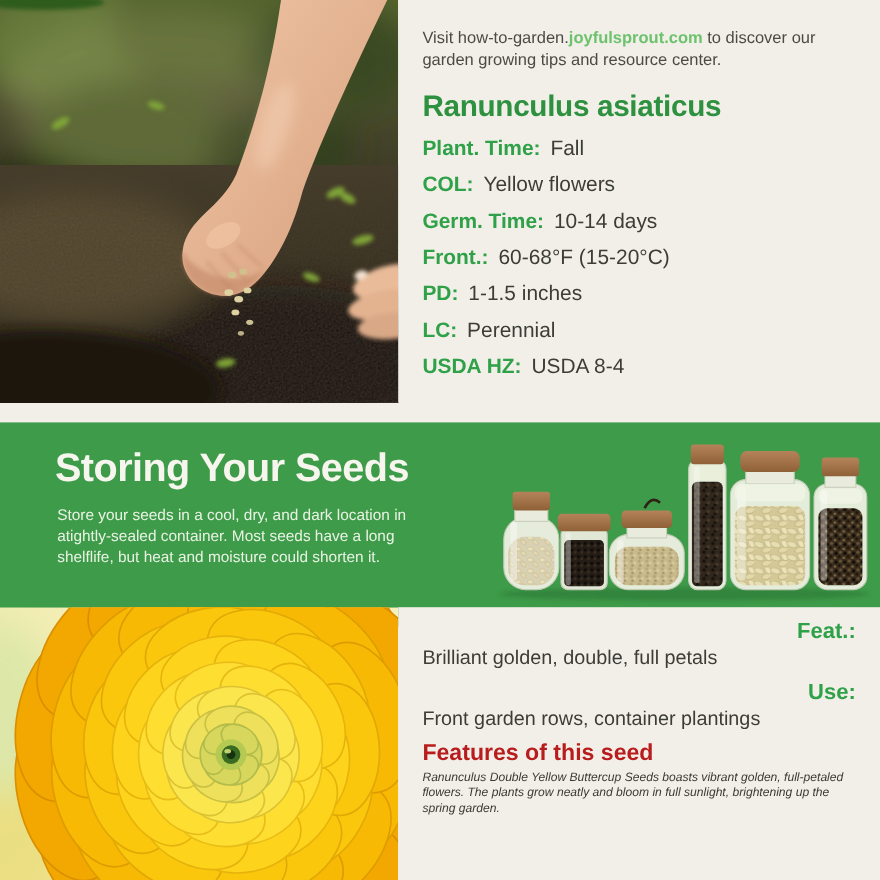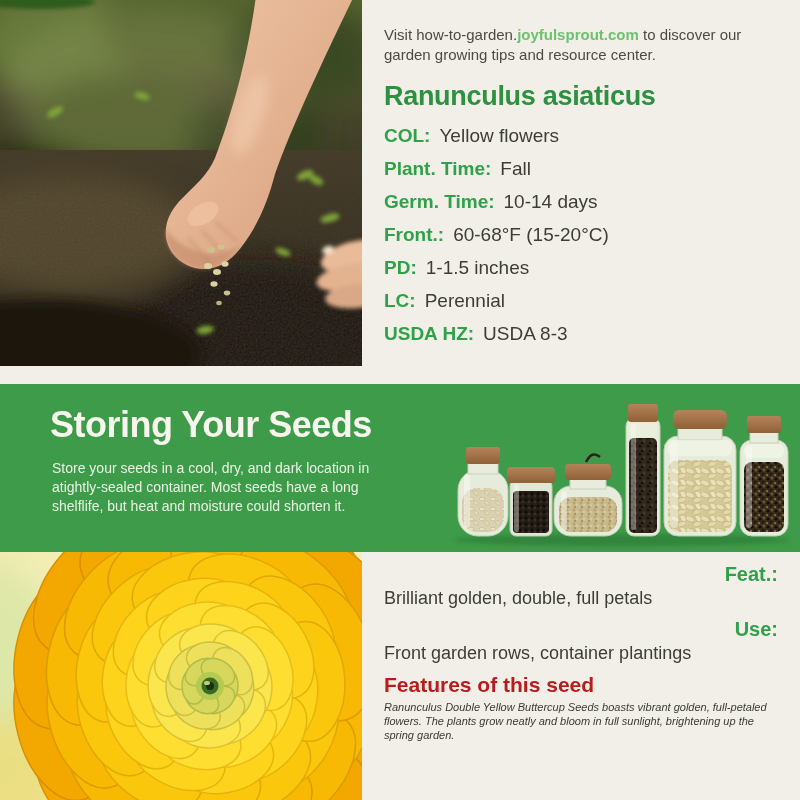--- a/index.html
+++ b/index.html
@@ -134,46 +134,46 @@
       </g>
       <ellipse cx="40" cy="355" rx="160" ry="55" fill="#1a140c" filter="url(#b6)"></ellipse>
     </svg>
   </section>
 
   <section class="panel-top">
     <p class="intro"><span>Visit how-to-garden.</span><span class="url">joyfulsprout.com</span><span> to discover our garden growing tips and resource center.</span></p>
     <h1 class="plant-title">Ranunculus asiaticus</h1>
     <div class="specs" id="specs">
         <div class="spec-row">
+          <span class="spec-label">Plant. Time:</span>
+          <span class="spec-value">Fall</span>
+        </div>
+        <div class="spec-row">
           <span class="spec-label">COL:</span>
           <span class="spec-value">Yellow flowers</span>
         </div>
         <div class="spec-row">
-          <span class="spec-label">Plant. Time:</span>
-          <span class="spec-value">Fall</span>
-        </div>
-        <div class="spec-row">
           <span class="spec-label">Germ. Time:</span>
           <span class="spec-value">10-14 days</span>
         </div>
         <div class="spec-row">
           <span class="spec-label">Front.:</span>
           <span class="spec-value">60-68°F (15-20°C)</span>
         </div>
         <div class="spec-row">
           <span class="spec-label">PD:</span>
           <span class="spec-value">1-1.5 inches</span>
         </div>
         <div class="spec-row">
           <span class="spec-label">LC:</span>
           <span class="spec-value">Perennial</span>
         </div>
         <div class="spec-row">
           <span class="spec-label">USDA HZ:</span>
-          <span class="spec-value">USDA 8-3</span>
+          <span class="spec-value">USDA 8-4</span>
         </div>
       </div>
   </section>
 
   <section class="band">
     <div class="band-text">
       <h2 class="storing-title">Storing Your Seeds</h2>
       <p class="storing-body">Store your seeds in a cool, dry, and dark location in atightly-sealed container. Most seeds have a long shelflife, but heat and moisture could shorten it.</p>
     </div>
     <svg class="jars" viewBox="0 0 346 154" aria-label="glass-jars-with-stored-seeds">

